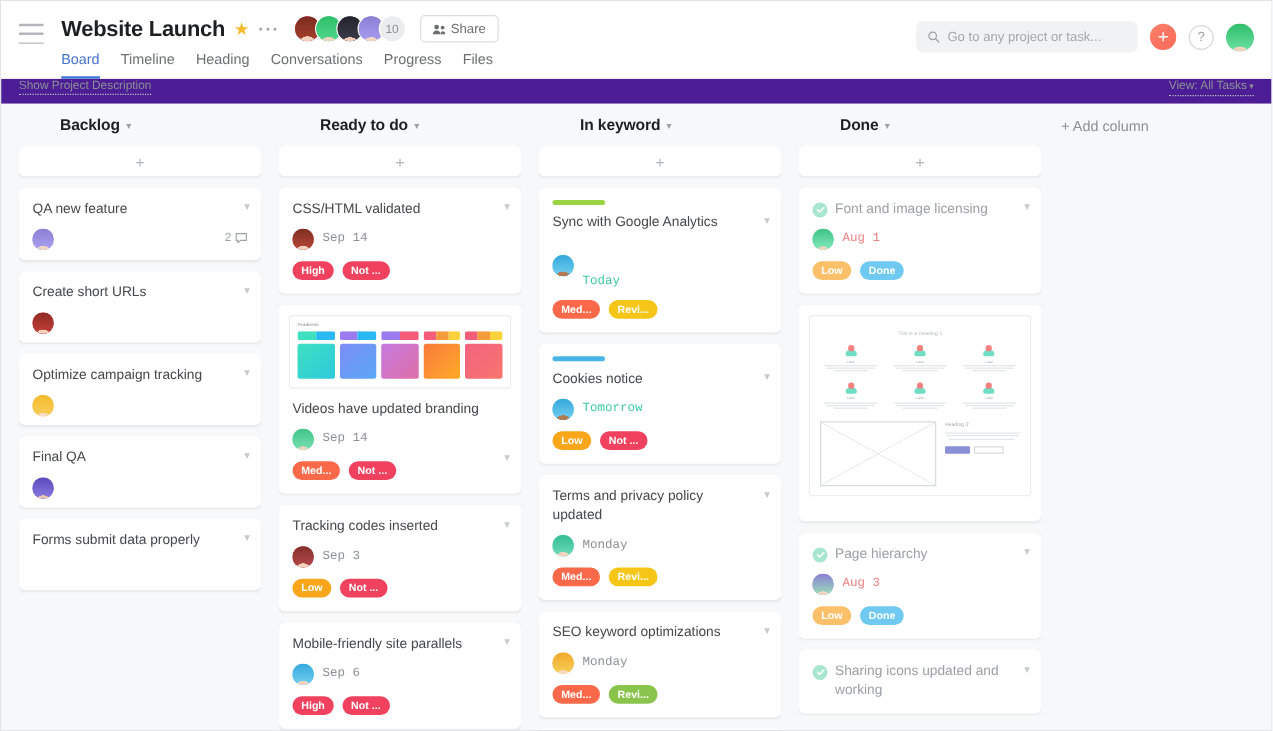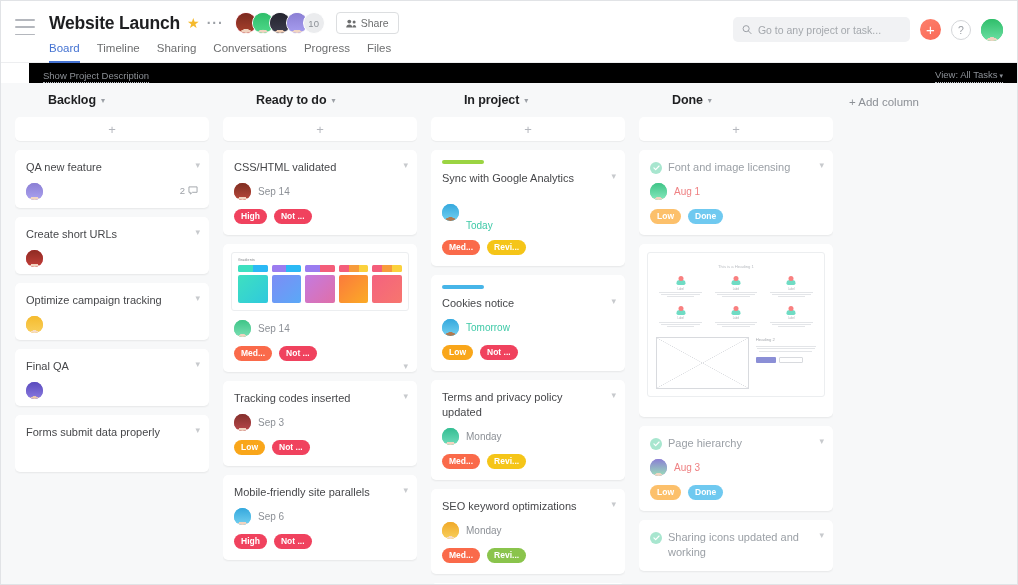--- a/index.html
+++ b/index.html
@@ -105,24 +105,23 @@
     display:flex; align-items:center; justify-content:center;
     font-size: 10.5px; cursor: pointer;
   }
   .user-av {
     width: 22px; height: 22px; border-radius: 50%;
     overflow:hidden; position:relative; cursor:pointer;
   }
 
   
   .subhead {
-    height: 20px; background: #000000; flex: 0 0 20px;
-    display: flex; align-items: flex-end; justify-content: space-between;
+    height: 20px; background: #4c1d95; flex: 0 0 20px;
+    display: flex; align-items: flex-start; justify-content: space-between;
     padding: 0 14px;
-    margin-left: 28px;
   }
   .show-desc {
     font-size: 9.5px; color: #8c9096;
     border-bottom: 1px dotted #b9bcc1; cursor: pointer; line-height: 12px;
   }
   .view-filter {
     font-size: 9.5px; color: #8c9096; cursor: pointer;
     border-bottom: 1px dotted #b9bcc1; line-height:12px;
   }
   .view-filter .chev { font-size: 7px; margin-left: 2px; }
@@ -182,21 +181,21 @@
     margin-top: 2px;
   }
   .check-icon svg { display:block; }
   .card-meta {
     display: flex; align-items: center; gap: 7px; margin-top: 8px;
   }
   .card-av {
     width: 17px; height: 17px; border-radius: 50%; overflow: hidden;
     position: relative; flex: 0 0 17px;
   }
-  .due { font-size: 10px; color: #8c9096; }
+  .due { font-size: 10px; color: #8c9096; font-family: Liberation Mono, monospace; }
   .due.today { color: #3ec9a7; margin-top: 26px; }
   .due.tomorrow { color: #3ec9a7; }
   .due.overdue { color: #ef8183; }
   .card-tags { display: flex; gap: 7px; margin-top: 9px; flex-wrap: wrap;}
   .pill {
     font-size: 8.5px; color: #fff; font-weight: bold;
     padding: 2px 7px 3px 7px; border-radius: 9px; line-height: 10px;
     white-space: nowrap;
   }
   .comments {
@@ -288,21 +287,21 @@
             <path d="M0.2 8.4c0-1.9 1.4-3 3.1-3s3.1 1.1 3.1 3z" fill="#6d6e6f"></path>
             <path d="M6.4 8.4c0-1.5 0.9-2.5 1.9-2.5s1.9 1 1.9 2.5z" fill="#6d6e6f"></path>
           </svg>
           <span>Share</span>
         </div>
       </div>
 
       <div class="tabs">
         <div class="tab active">Board</div>
         <div class="tab">Timeline</div>
-        <div class="tab">Sharing</div>
+        <div class="tab">Heading</div>
         <div class="tab">Conversations</div>
         <div class="tab">Progress</div>
         <div class="tab">Files</div>
       </div>
     </div>
 
     <div class="topbar-right">
       <div class="search-box">
         <svg width="11" height="11" viewBox="0 0 12 12">
           <circle cx="5" cy="5" r="3.7" fill="none" stroke="#9ca0a6" stroke-width="1.2"></circle>
@@ -450,20 +449,21 @@
                   <div class="grad-strip">
                       <div style="background:#f45d7a"></div>
                       <div style="background:#f79b3b"></div>
                       <div style="background:#fbd13c"></div>
                     </div>
                   <div class="grad-big" style="background:linear-gradient(135deg,#f4627f,#f7766e)"></div>
                 </div>
               </div>
             </div>
           </div>
+          <div class="card-title" style="padding-left:3px">Videos have updated branding</div>
           <div class="card-meta" style="padding-left:3px">
             <div class="card-av" style="background:#4ecb8f">
               <div style="position:absolute;inset:0;background:radial-gradient(circle at 50% 120%, #f1d3c0 28%, transparent 29%), linear-gradient(#3fc487,#7ae0b4)"></div>
             </div>
             <span class="due">Sep 14</span>
           </div>
           <div class="card-tags" style="padding-left:3px">
             <span class="pill" style="background:#fa6a4a">Med...</span>
             <span class="pill" style="background:#f0425e">Not ...</span>
           </div>
@@ -497,21 +497,21 @@
             <span class="pill" style="background:#f0425e">High</span>
             <span class="pill" style="background:#f0425e">Not ...</span>
           </div>
         </div>
 
       </div>
     </div>
 
     <div class="column">
       <div class="col-head">
-        <span class="col-title">In project</span>
+        <span class="col-title">In keyword</span>
         <span class="col-chev">▾</span>
       </div>
       <div class="col-scroll">
         <div class="add-task">+</div>
 
         <div class="card">
           <span class="card-chev" style="top:22px">▾</span>
           <div class="tag-bar" style="background:#9bd442"></div>
           <div class="card-title">Sync with Google Analytics</div>
           <div class="card-meta">

